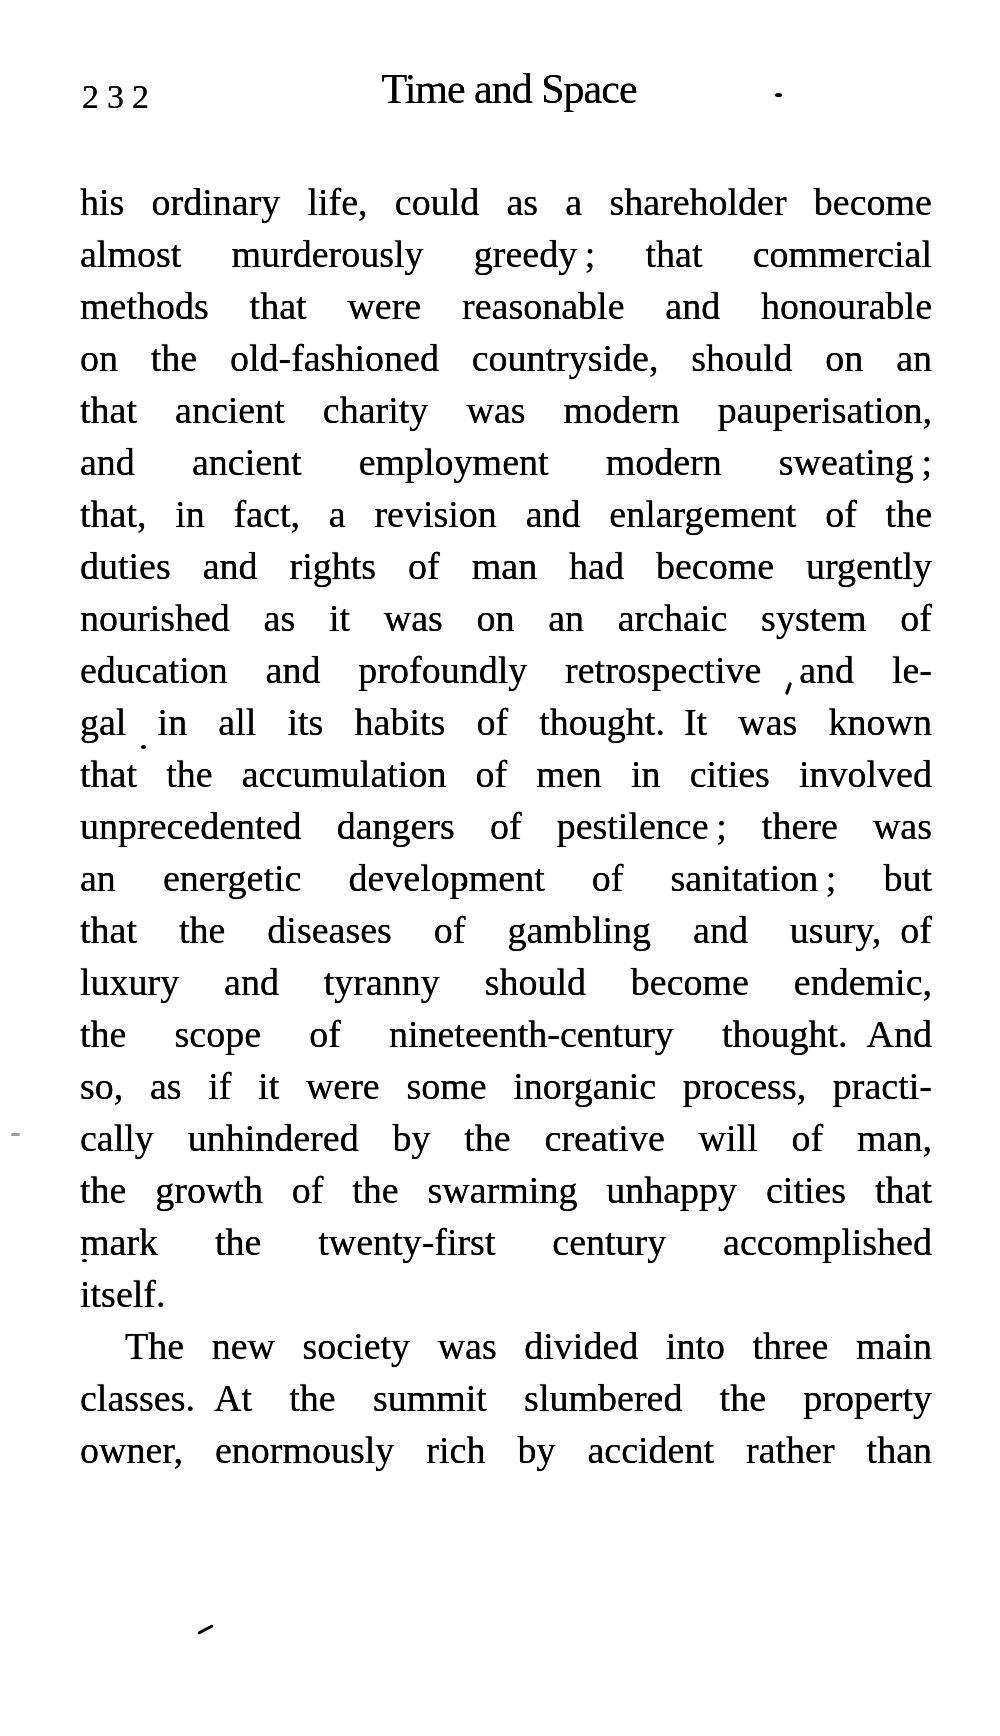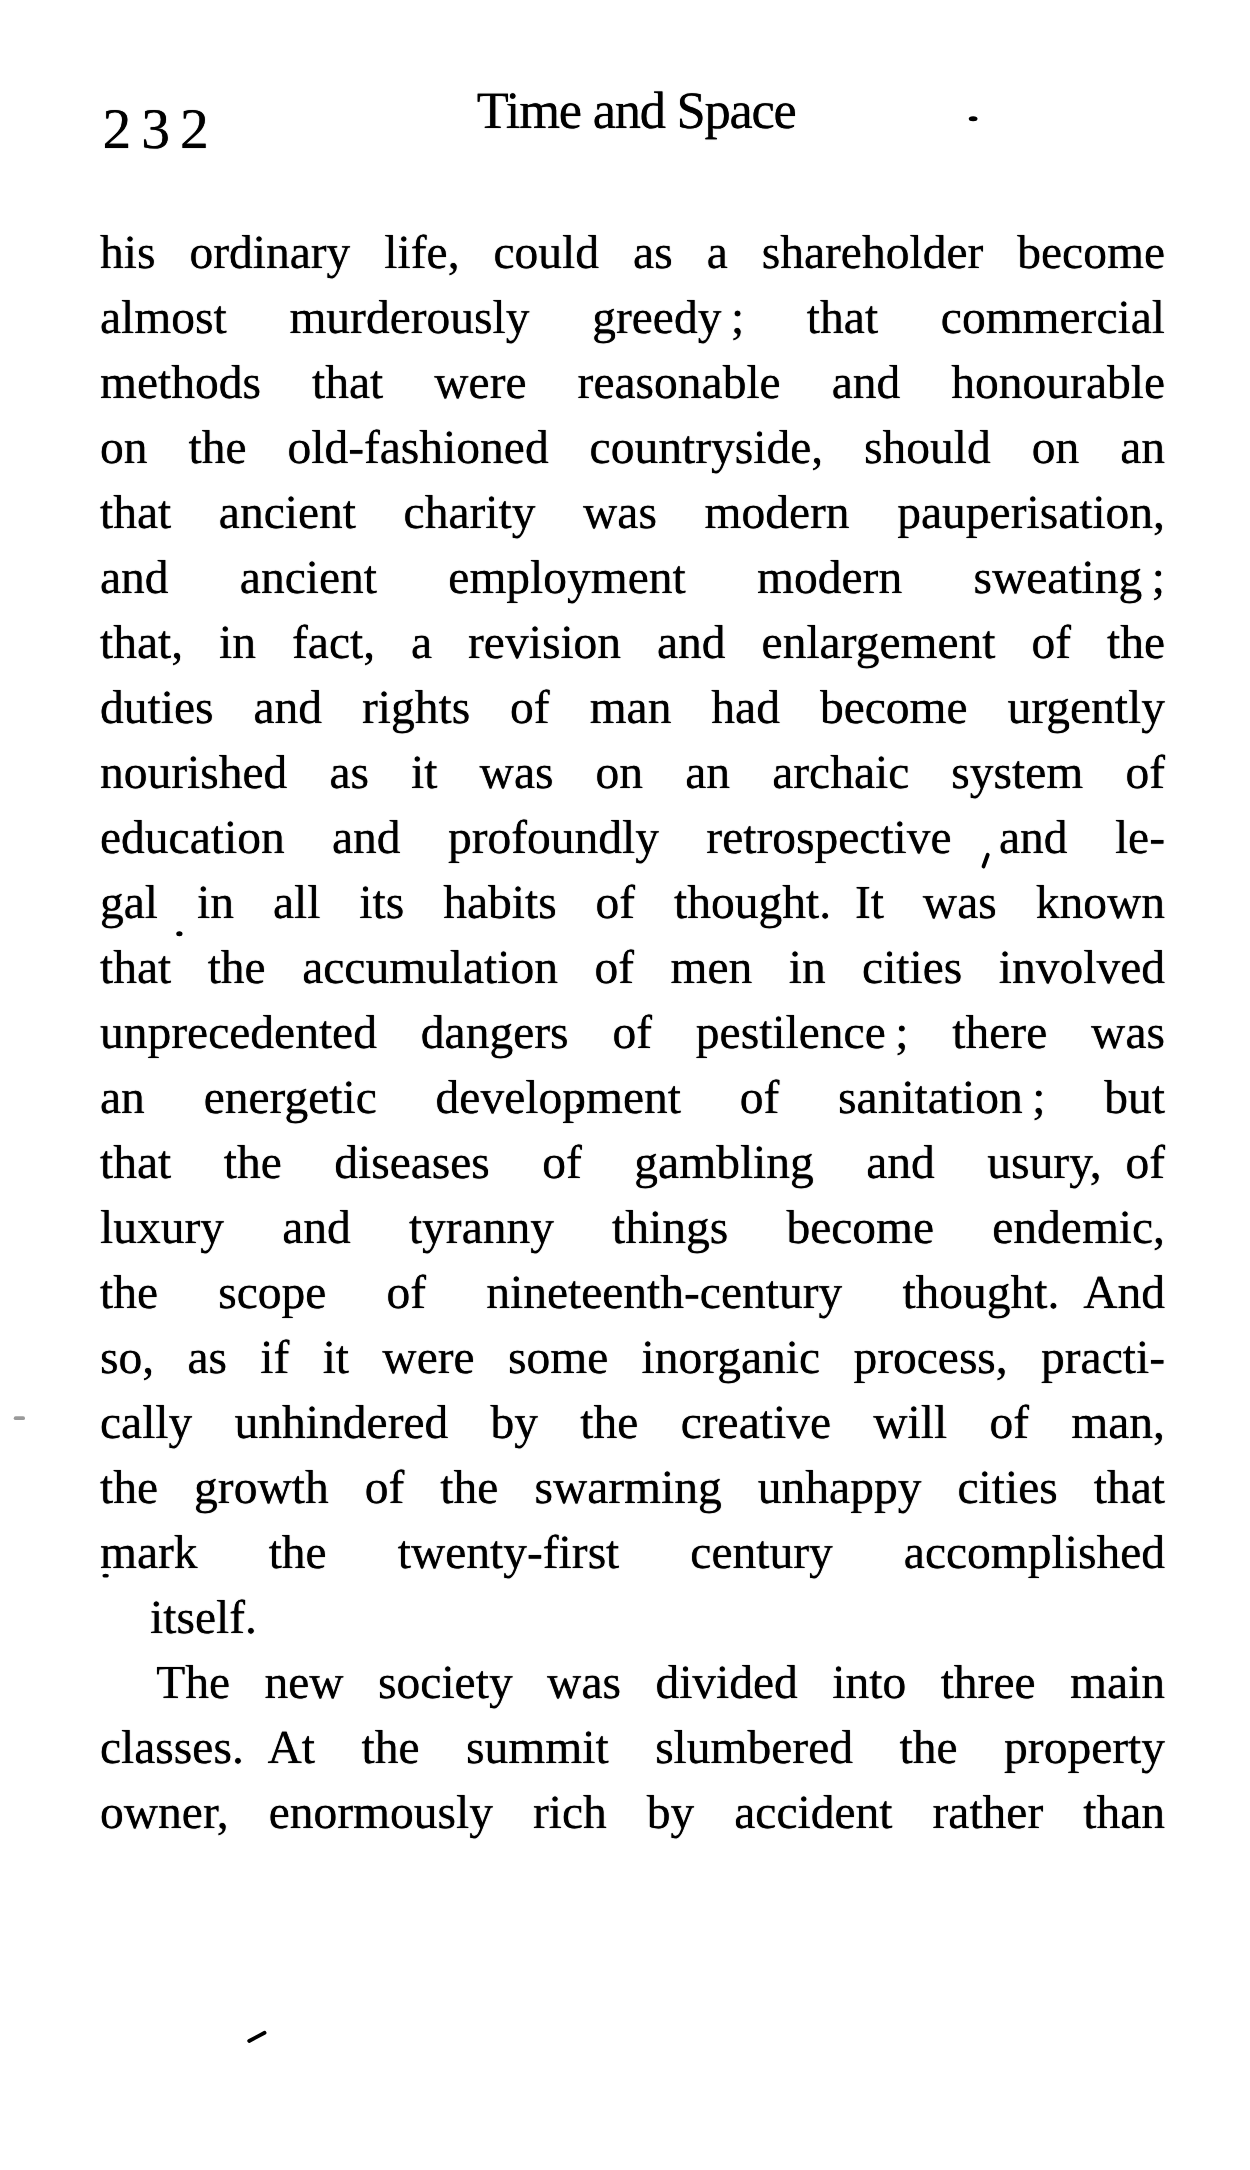--- a/index.html
+++ b/index.html
@@ -14,21 +14,21 @@
     background: #ffffff;
     overflow: hidden;
     font-family: "Liberation Serif", "DejaVu Serif", serif;
     color: #000;
   }
   
   .page-number {
     position: absolute;
     left: 82px;
     top: 80px;
-    font-size: 46px;
+    font-size: 34px;
     letter-spacing: 8px;
     line-height: 1;
     text-shadow: 0 0 0.6px #000;
   }
   .running-title {
     position: absolute;
     left: 509px;
     top: 68px;
     transform: translateX(-50%);
     font-size: 42px;
@@ -50,21 +50,20 @@
     font-size: 38px;
     text-align: justify;
     text-align-last: justify;
     text-justify: inter-word;
     white-space: normal;
     text-shadow: 0 0 0.7px #000;
   }
   .line--short {
     text-align: right;
     text-align-last: left;
-    margin-left: 40px;
   }
   .line--indent {
     text-indent: 45px;
   }
   
   .speck {
     position: absolute;
     background: #000;
     border-radius: 50%;
   }
@@ -108,21 +107,21 @@
     <div class="line">and ancient employment modern sweating ;</div>
     <div class="line">that, in fact, a revision and enlargement of the</div>
     <div class="line">duties and rights of man had become urgently</div>
     <div class="line">nourished as it was on an archaic system of</div>
     <div class="line">education and profoundly retrospective and le-</div>
     <div class="line">gal in all its habits of thought. It was known</div>
     <div class="line">that the accumulation of men in cities involved</div>
     <div class="line">unprecedented dangers of pestilence ; there was</div>
     <div class="line">an energetic development of sanitation ; but</div>
     <div class="line">that the diseases of gambling and usury, of</div>
-    <div class="line">luxury and tyranny things become endemic,</div>
+    <div class="line">luxury and tyranny should become endemic,</div>
     <div class="line">the scope of nineteenth-century thought. And</div>
     <div class="line">so, as if it were some inorganic process, practi-</div>
     <div class="line">cally unhindered by the creative will of man,</div>
     <div class="line">the growth of the swarming unhappy cities that</div>
     <div class="line">mark the twenty-first century accomplished</div>
     <div class="line line--short">itself.</div>
     <div class="line line--indent">The new society was divided into three main</div>
     <div class="line">classes. At the summit slumbered the property</div>
     <div class="line">owner, enormously rich by accident rather than</div>
   </div>

